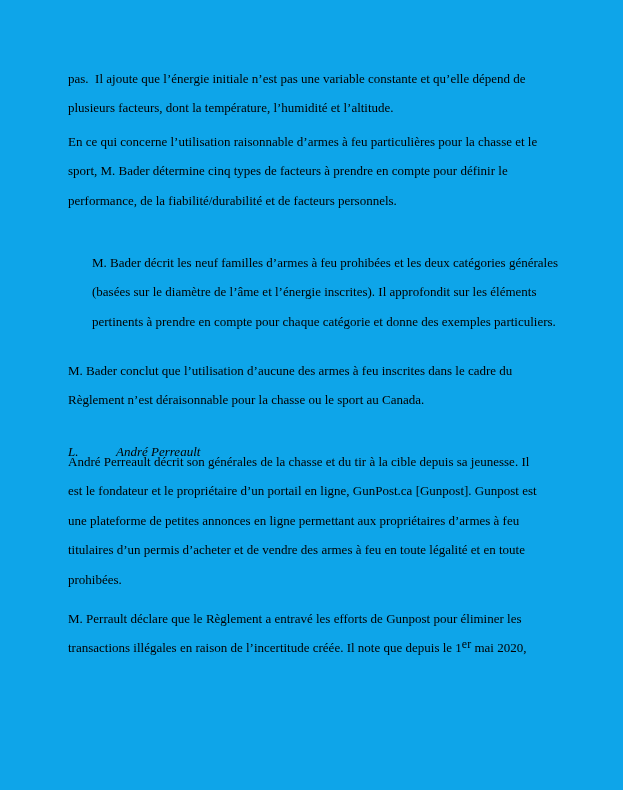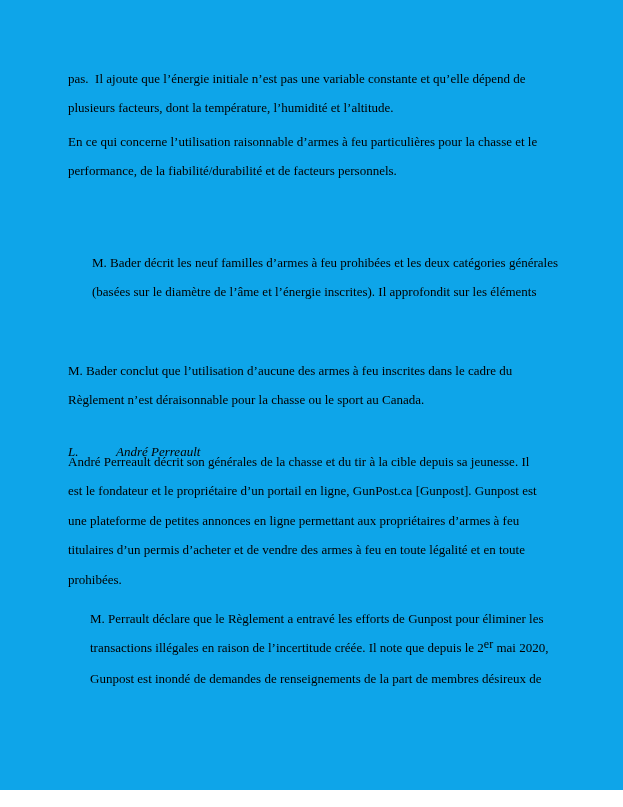--- a/index.html
+++ b/index.html
@@ -40,40 +40,42 @@
     position: relative;
     top: -4.5px;
   }
   
   .p1 { top: 64px; }
   .p2 { top: 127px; }
   .p3 { top: 248px; margin-left: 24px; }
   .p4 { top: 356px; }
   .ph { top: 422px; margin-top: 15px; }
   .p5 { top: 447px; }
-  .p6 { top: 604px; margin-left: 22px; }
+  .p6 { top: 604px; }
 </style>
 </head>
 <body>
 
 <div class="page">
 
   <div class="para p1">
     <div class="text-line">pas.  Il ajoute que l’énergie initiale n’est pas une variable constante et qu’elle dépend de</div>
     <div class="text-line">plusieurs facteurs, dont la température, l’humidité et l’altitude.</div>
   </div>
 
   <div class="para p2">
     <div class="text-line">En ce qui concerne l’utilisation raisonnable d’armes à feu particulières pour la chasse et le</div>
+    <div class="text-line">sport, M. Bader détermine cinq types de facteurs à prendre en compte pour définir le</div>
     <div class="text-line">performance, de la fiabilité/durabilité et de facteurs personnels.</div>
   </div>
 
   <div class="para p3">
     <div class="text-line">M. Bader décrit les neuf familles d’armes à feu prohibées et les deux catégories générales</div>
     <div class="text-line">(basées sur le diamètre de l’âme et l’énergie inscrites). Il approfondit sur les éléments</div>
+    <div class="text-line">pertinents à prendre en compte pour chaque catégorie et donne des exemples particuliers.</div>
   </div>
 
   <div class="para p4">
     <div class="text-line">M. Bader conclut que l’utilisation d’aucune des armes à feu inscrites dans le cadre du</div>
     <div class="text-line">Règlement n’est déraisonnable pour la chasse ou le sport au Canada.</div>
   </div>
 
   <div class="para ph heading">
     <div class="text-line"><span class="outline-num">L.</span><span>André Perreault</span></div>
   </div>
@@ -81,17 +83,16 @@
   <div class="para p5">
     <div class="text-line">André Perreault décrit son générales de la chasse et du tir à la cible depuis sa jeunesse. Il</div>
     <div class="text-line">est le fondateur et le propriétaire d’un portail en ligne, GunPost.ca [Gunpost]. Gunpost est</div>
     <div class="text-line">une plateforme de petites annonces en ligne permettant aux propriétaires d’armes à feu</div>
     <div class="text-line">titulaires d’un permis d’acheter et de vendre des armes à feu en toute légalité et en toute</div>
     <div class="text-line">prohibées.</div>
   </div>
 
   <div class="para p6">
     <div class="text-line">M. Perrault déclare que le Règlement a entravé les efforts de Gunpost pour éliminer les</div>
-    <div class="text-line"><span>transactions illégales en raison de l’incertitude créée. Il note que depuis le 2</span><span class="sup">er</span><span> mai 2020,</span></div>
-    <div class="text-line">Gunpost est inondé de demandes de renseignements de la part de membres désireux de</div>
+    <div class="text-line"><span>transactions illégales en raison de l’incertitude créée. Il note que depuis le 1</span><span class="sup">er</span><span> mai 2020,</span></div>
   </div>
 
 </div>
 
 </body></html>

